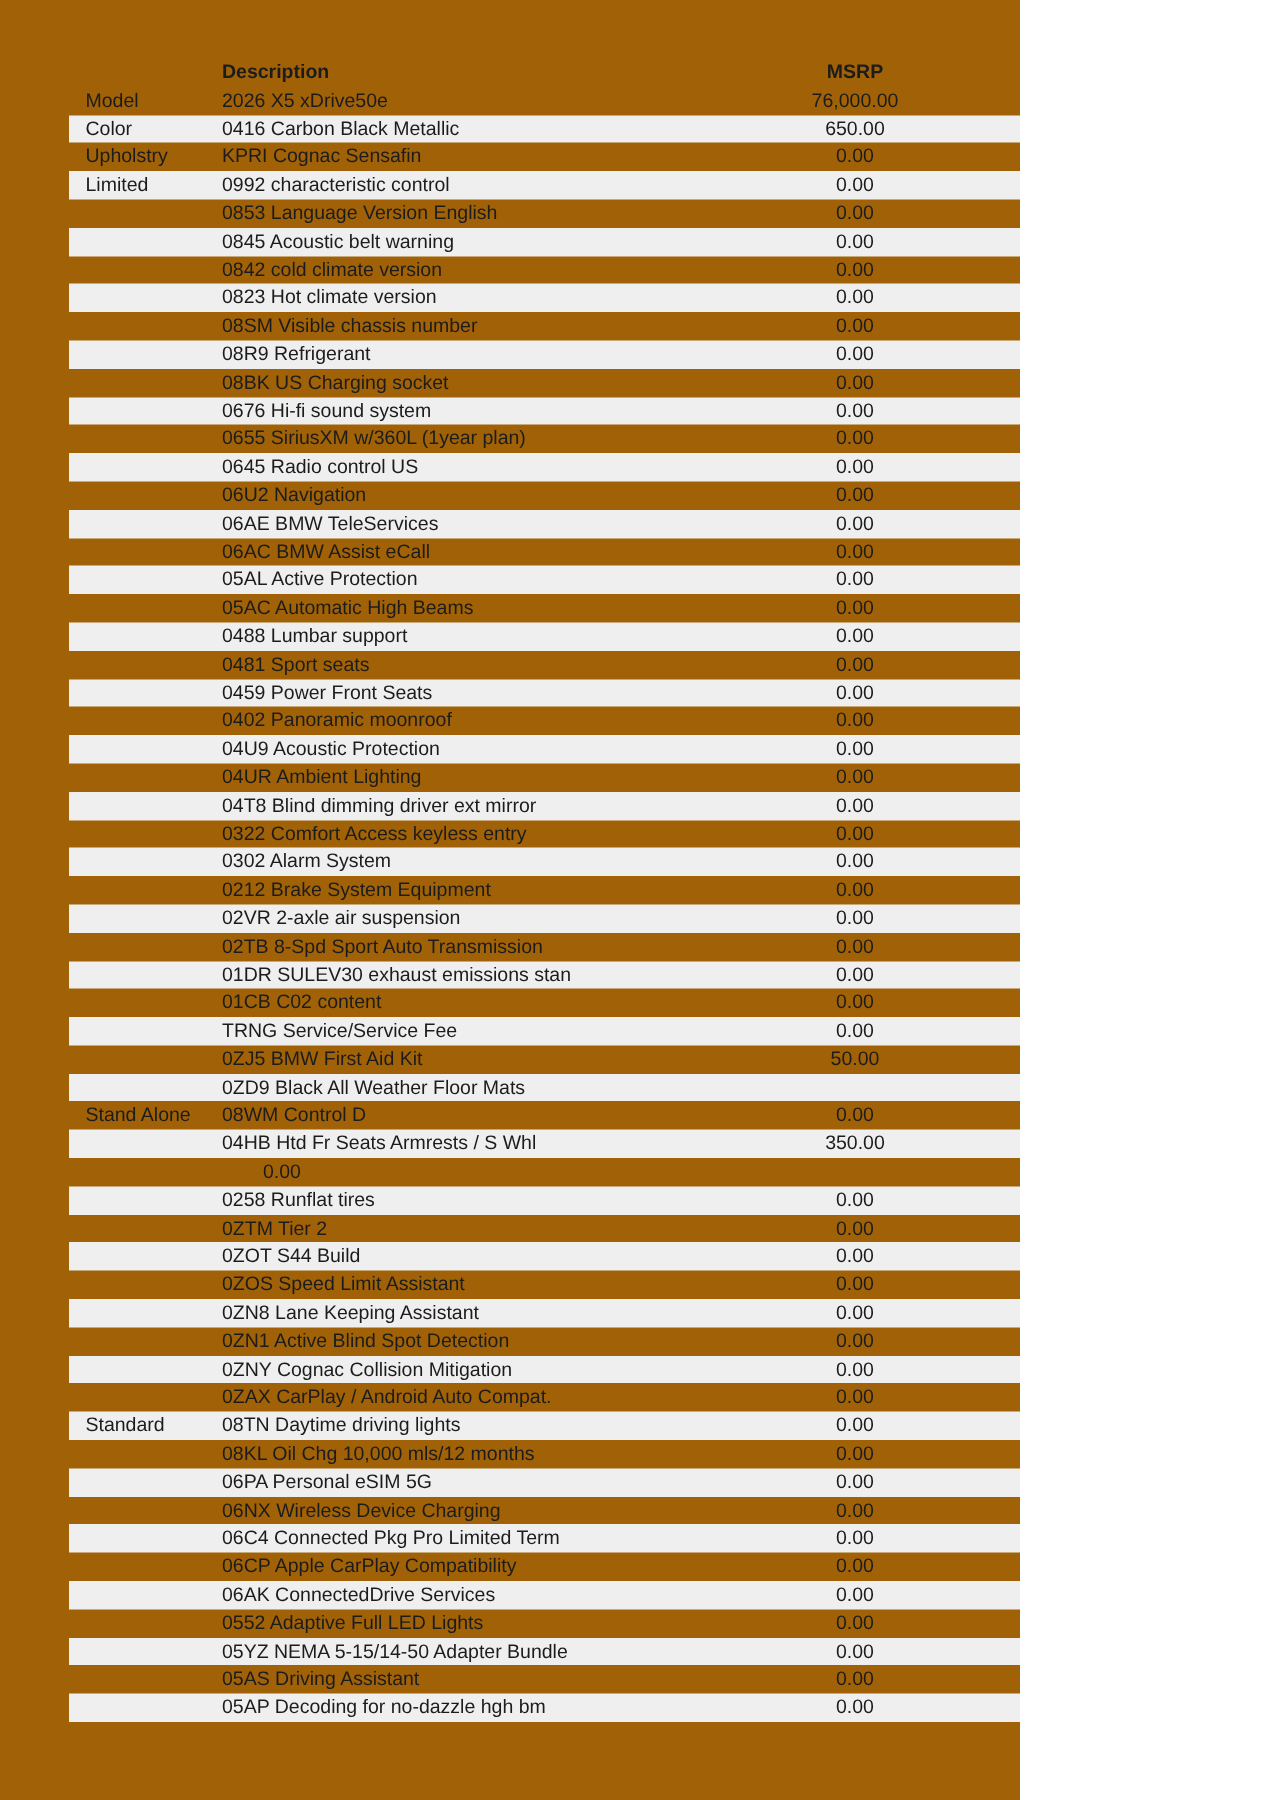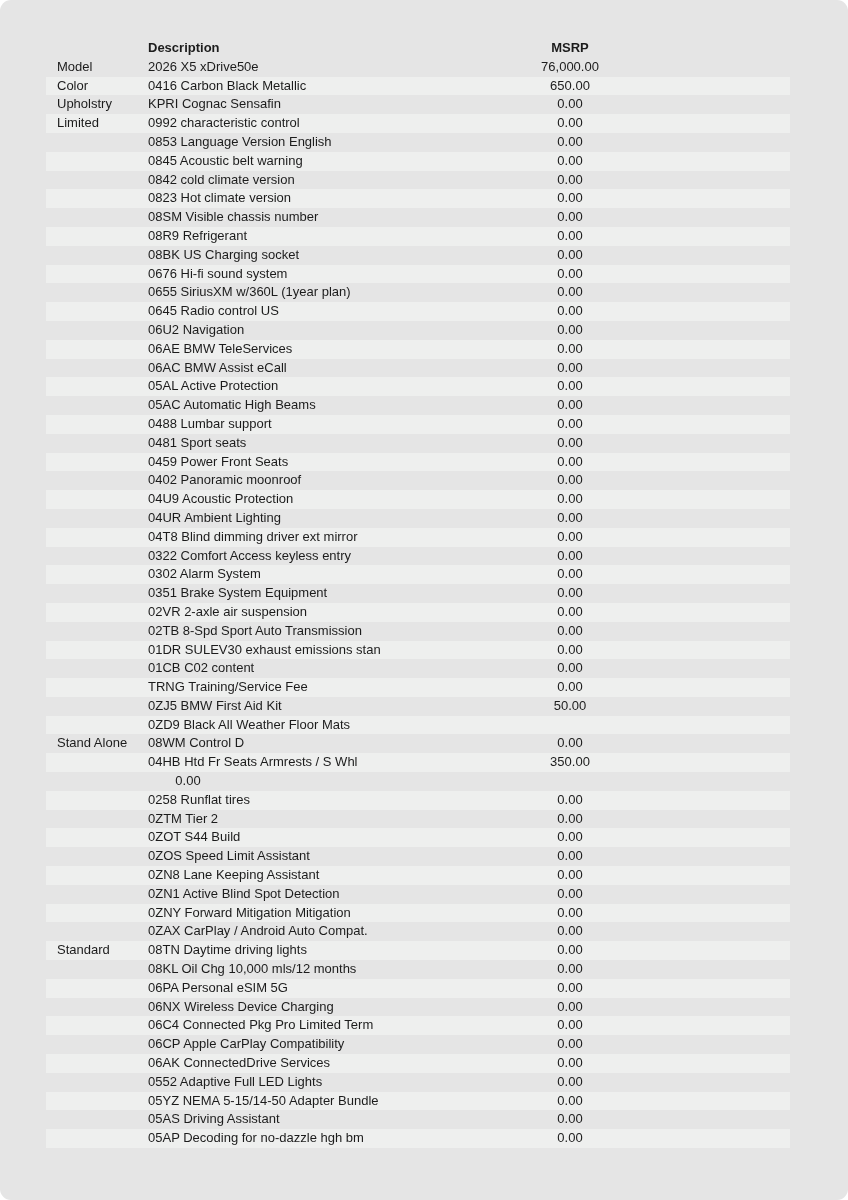--- a/index.html
+++ b/index.html
@@ -2,27 +2,26 @@
 <html><head>
 <meta charset="utf-8">
 <style>
   html, body {
     margin: 0;
     padding: 0;
     background: #ffffff;
   }
   .page {
     position: relative;
-    width: 848px;
+    width: 680px;
     height: 1200px;
-    background: #e5e5e5;
+    background: #a16207;
     font-family: "Liberation Sans", "DejaVu Sans", sans-serif;
     color: #1c1c1c;
     overflow: hidden;
-    border-radius: 11px;
   }
   .sheet {
     position: absolute;
     left: 46px;
     top: 39px;
     width: 744px;
   }
   .row {
     display: flex;
     align-items: center;
@@ -205,21 +204,21 @@
     <div class="cell-description">0322 Comfort Access keyless entry</div>
     <div class="cell-msrp">0.00</div>
   </div>
         <div class="row">
     <div class="cell-category"></div>
     <div class="cell-description">0302 Alarm System</div>
     <div class="cell-msrp">0.00</div>
   </div>
         <div class="row">
     <div class="cell-category"></div>
-    <div class="cell-description">0351 Brake System Equipment</div>
+    <div class="cell-description">0212 Brake System Equipment</div>
     <div class="cell-msrp">0.00</div>
   </div>
         <div class="row">
     <div class="cell-category"></div>
     <div class="cell-description">02VR 2-axle air suspension</div>
     <div class="cell-msrp">0.00</div>
   </div>
         <div class="row">
     <div class="cell-category"></div>
     <div class="cell-description">02TB 8-Spd Sport Auto Transmission</div>
@@ -230,21 +229,21 @@
     <div class="cell-description">01DR SULEV30 exhaust emissions stan</div>
     <div class="cell-msrp">0.00</div>
   </div>
         <div class="row">
     <div class="cell-category"></div>
     <div class="cell-description">01CB C02 content</div>
     <div class="cell-msrp">0.00</div>
   </div>
         <div class="row">
     <div class="cell-category"></div>
-    <div class="cell-description">TRNG Training/Service Fee</div>
+    <div class="cell-description">TRNG Service/Service Fee</div>
     <div class="cell-msrp">0.00</div>
   </div>
         <div class="row">
     <div class="cell-category"></div>
     <div class="cell-description">0ZJ5 BMW First Aid Kit</div>
     <div class="cell-msrp">50.00</div>
   </div>
         <div class="row">
     <div class="cell-category"></div>
     <div class="cell-description">0ZD9 Black All Weather Floor Mats</div>
@@ -288,21 +287,21 @@
     <div class="cell-description">0ZN8 Lane Keeping Assistant</div>
     <div class="cell-msrp">0.00</div>
   </div>
         <div class="row">
     <div class="cell-category"></div>
     <div class="cell-description">0ZN1 Active Blind Spot Detection</div>
     <div class="cell-msrp">0.00</div>
   </div>
         <div class="row">
     <div class="cell-category"></div>
-    <div class="cell-description">0ZNY Forward Mitigation Mitigation</div>
+    <div class="cell-description">0ZNY Cognac Collision Mitigation</div>
     <div class="cell-msrp">0.00</div>
   </div>
         <div class="row">
     <div class="cell-category"></div>
     <div class="cell-description">0ZAX CarPlay / Android Auto Compat.</div>
     <div class="cell-msrp">0.00</div>
   </div>
         <div class="row">
     <div class="cell-category">Standard</div>
     <div class="cell-description">08TN Daytime driving lights</div>

